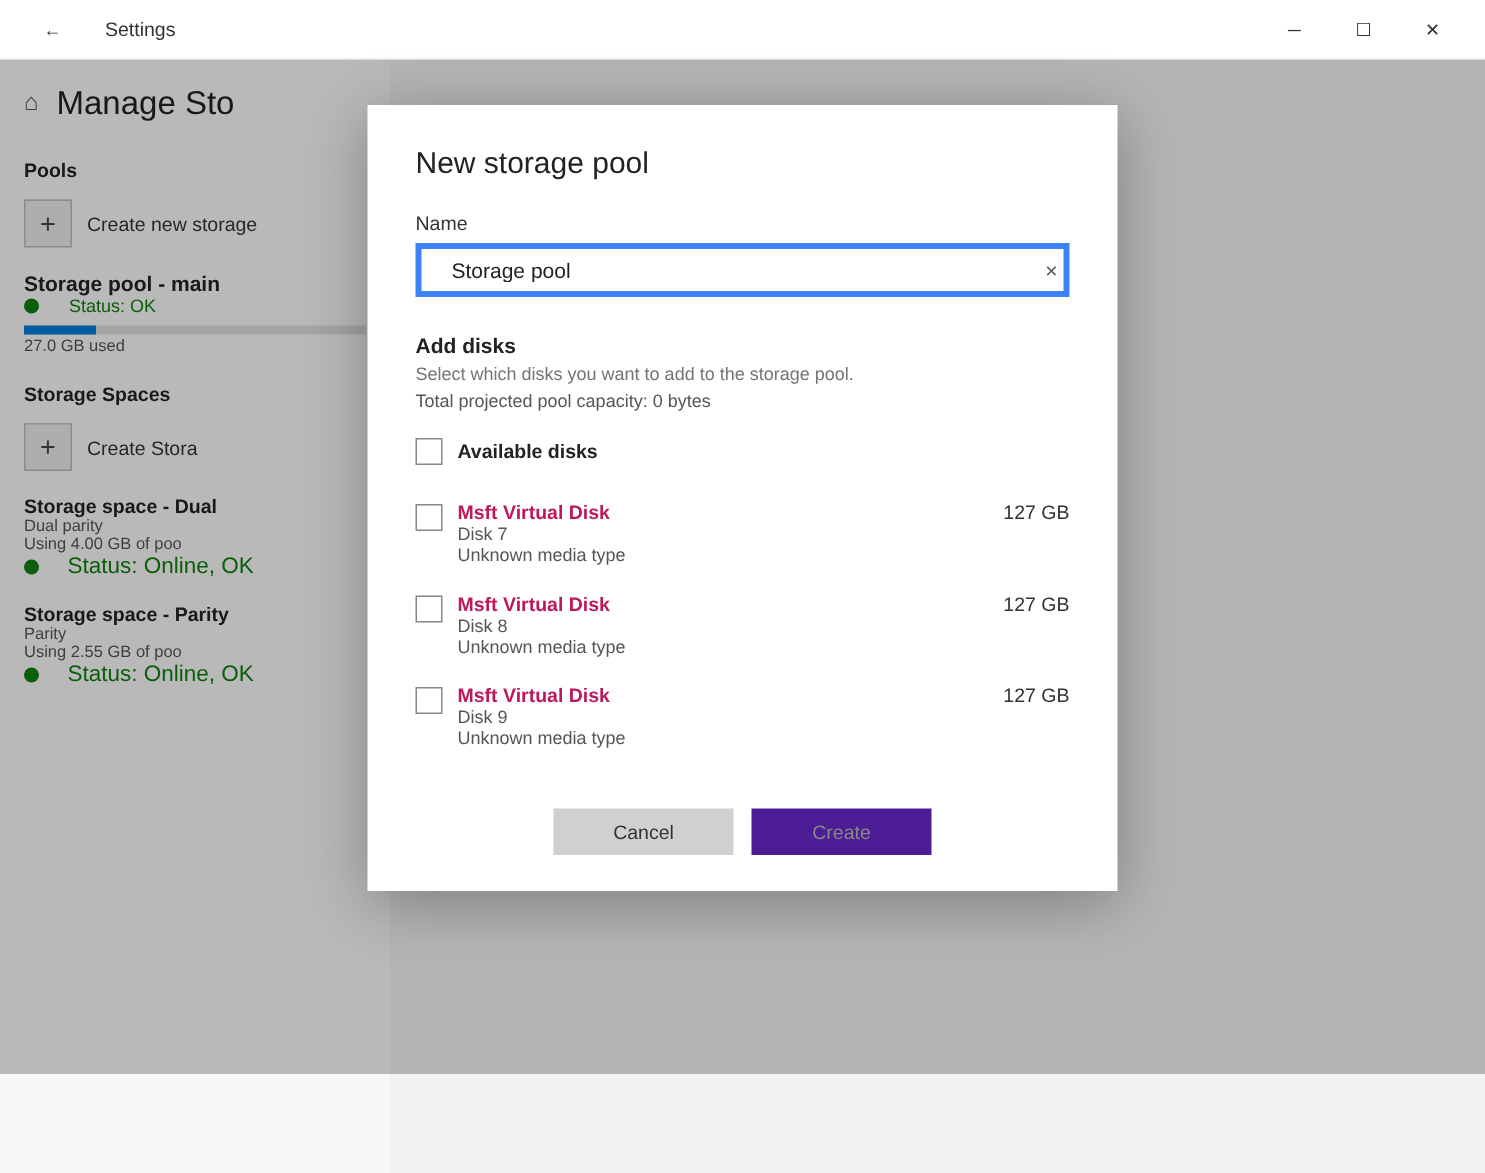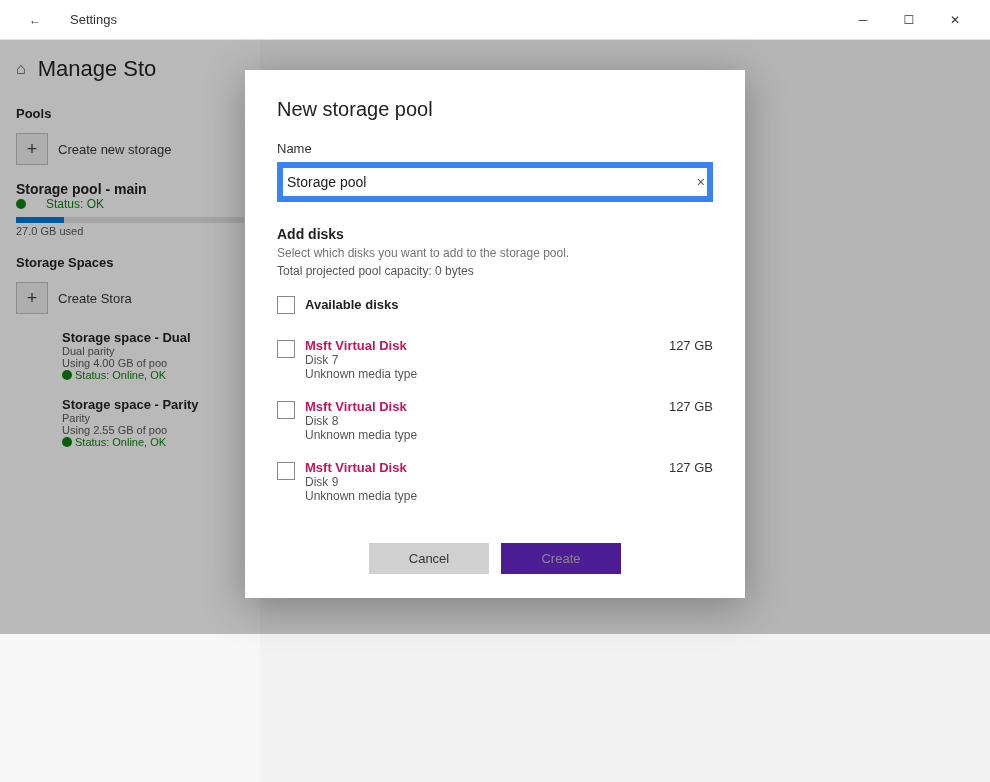--- a/index.html
+++ b/index.html
@@ -149,46 +149,45 @@
     .create-space {
       display: flex;
       align-items: center;
       gap: 10px;
       padding: 8px 16px;
       cursor: pointer;
     }
 
     .space-item {
       padding: 8px 16px;
-      margin-left: 46px;
     }
     .space-name {
       font-size: 13px;
       font-weight: 600;
       color: #222;
     }
     .space-detail {
       font-size: 11px;
       color: #555;
     }
     .space-status {
-      font-size: 11px;
+      font-size: 15px;
       color: #107c10;
       display: flex;
       align-items: center;
-      gap: 3px;
+      gap: 19px;
     }
 
     
     .overlay {
       position: absolute;
       top: 40px;
       left: 0;
       width: 990px;
-      height: 594px;
+      height: 676px;
       background: rgba(0,0,0,0.25);
       z-index: 10;
       display: flex;
       align-items: flex-start;
       justify-content: center;
       padding-top: 30px;
     }
 
     
     .dialog {
@@ -209,22 +208,22 @@
       font-size: 13px;
       color: #333;
       margin-bottom: 6px;
     }
     .name-input-wrapper {
       position: relative;
       margin-bottom: 24px;
     }
     .name-input {
       width: 100%;
-      border: 6px solid #3b82f6;
-      padding: 6px 32px 6px 4px;
+      border: 4px solid #3b82f6;
+      padding: 6px 32px 6px 20px;
       font-size: 14px;
       outline: none;
       color: #222;
       background: #fff;
     }
     .name-input-clear {
       position: absolute;
       right: 8px;
       top: 50%;
       transform: translateY(-50%);

